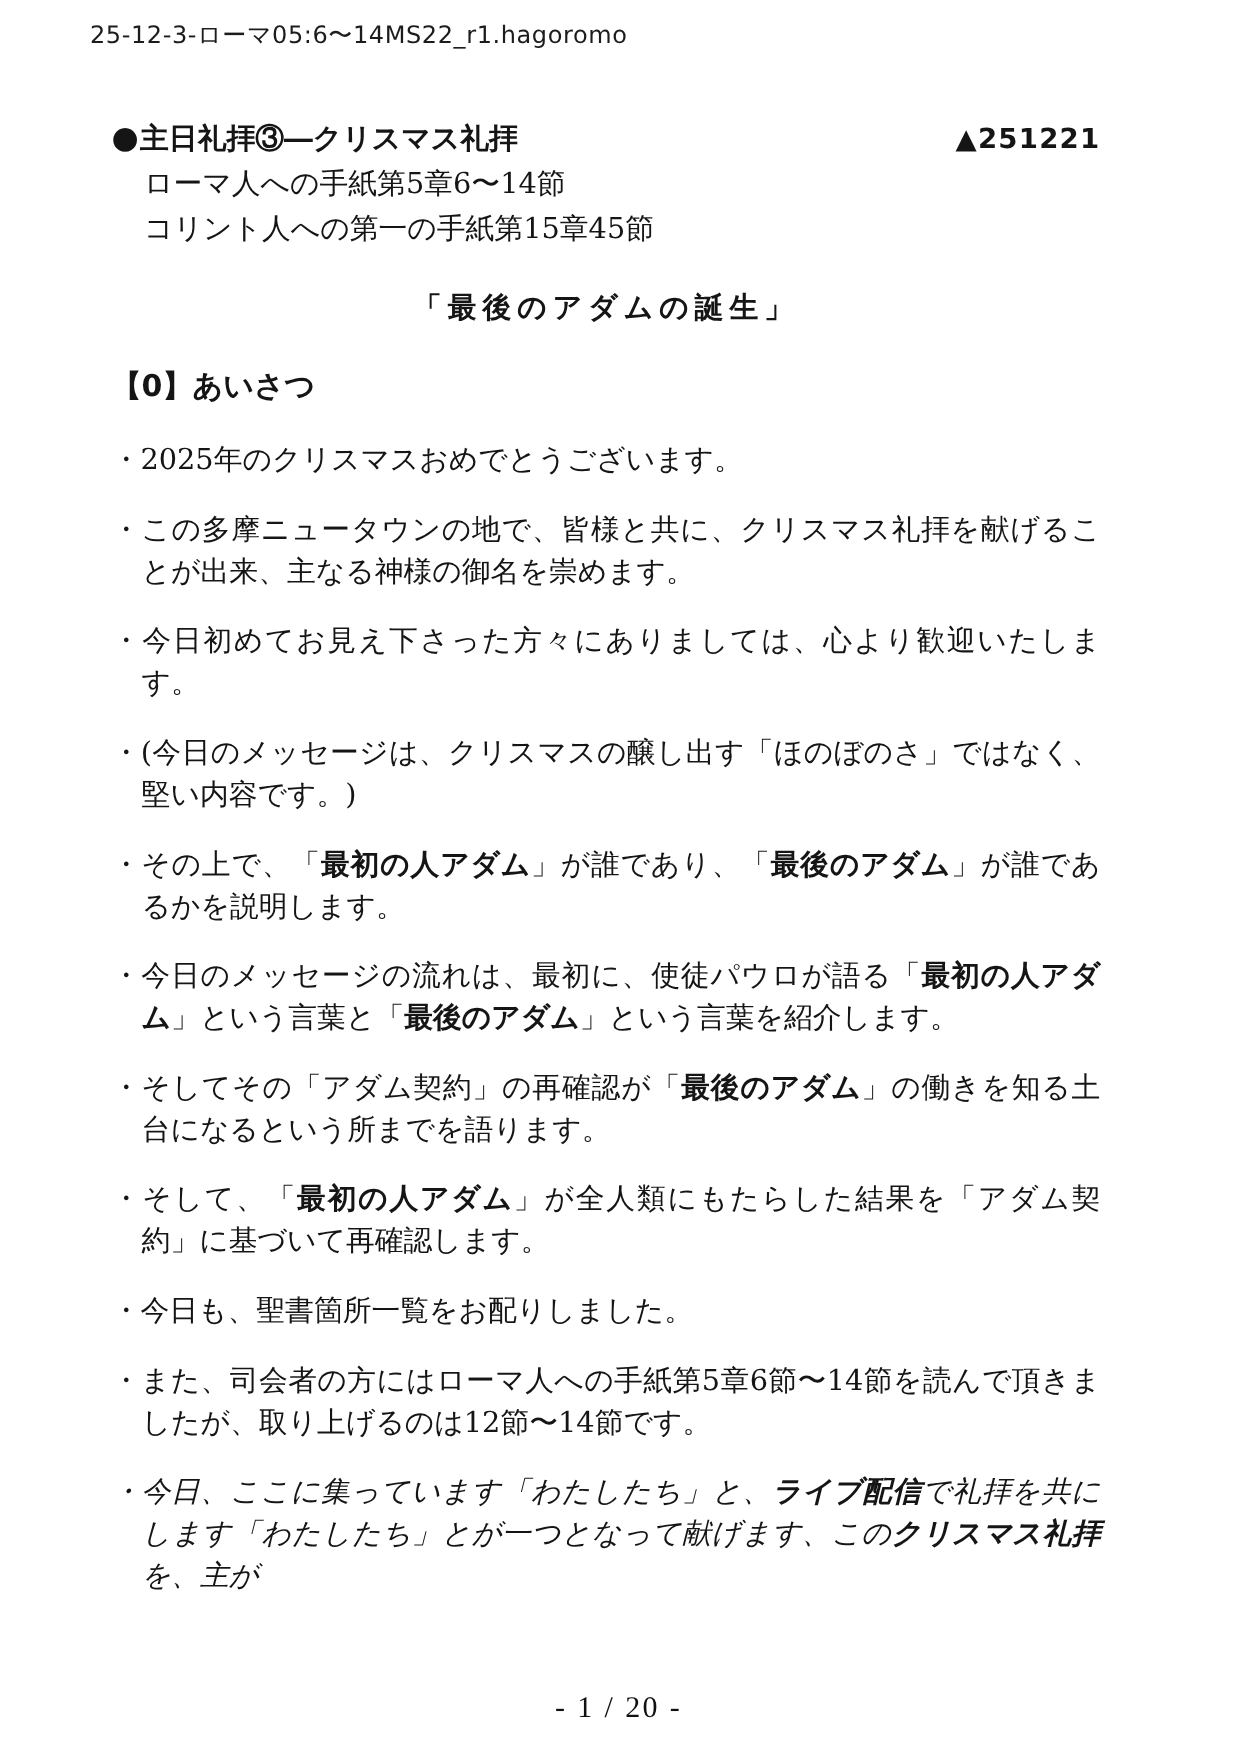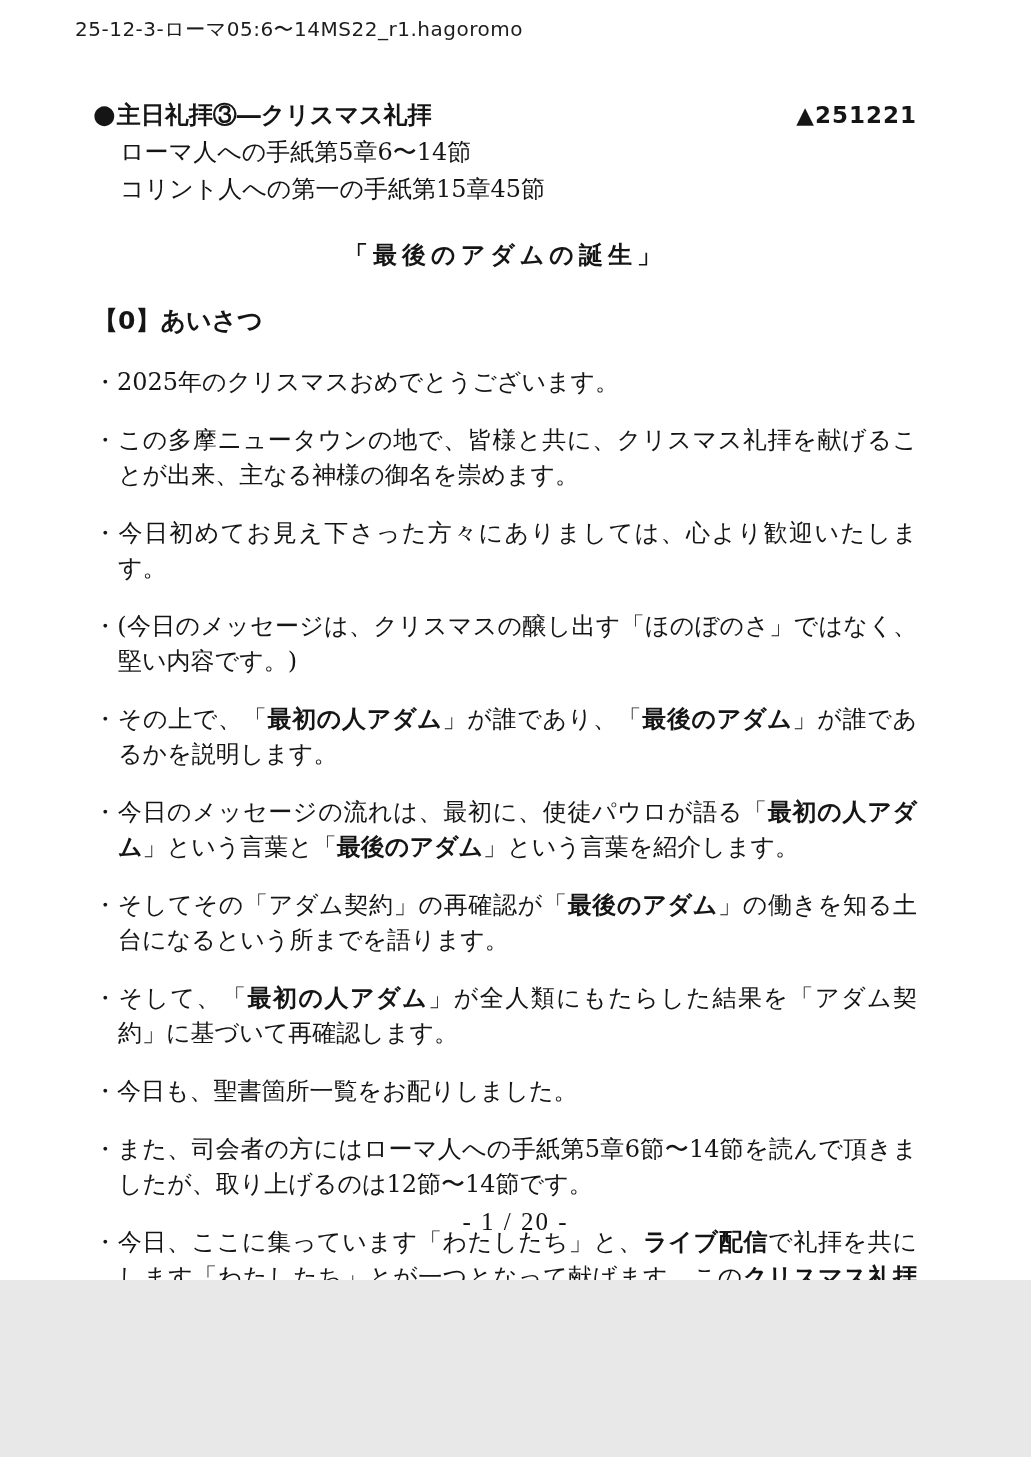--- a/index.html
+++ b/index.html
@@ -1,19 +1,19 @@
 <!DOCTYPE html>
 <html><head>
 <meta charset="utf-8">
 <style>
   html, body { margin: 0; padding: 0; background: #e8e8e8; }
   .page {
     position: relative;
     width: 1031px;
-    height: 1280px;
+    height: 1457px;
     margin: 0 auto;
     background: #ffffff;
     color: #111111;
     overflow: hidden;
   }
   .filename {
     position: absolute;
     left: 75px;
     top: 16px;
     font-family: "DejaVu Sans", "Liberation Sans", sans-serif;
@@ -66,29 +66,29 @@
     line-height: 34px;
   }
   .bullets { margin-top: 27px; }
   .bullet {
     line-height: 35px;
     margin-bottom: 23px;
     padding-left: 25px;
     text-indent: -25px;
     text-align: justify;
   }
-  .bullet:last-child { margin-bottom: 0; }
+  .bullet:last-child { margin-bottom: 0; font-style: italic; }
   .bullet .bold-run {
     font-family: "DejaVu Sans", "Liberation Sans", sans-serif;
     font-weight: bold;
   }
   .footer {
     position: absolute;
     left: 0;
-    bottom: 44px;
+    bottom: 19px;
     width: 100%;
     text-align: center;
     font-family: "Liberation Serif", "DejaVu Serif", serif;
     font-size: 25px;
     letter-spacing: 2px;
     color: #111111;
   }
 </style>
 </head>
 <body>

